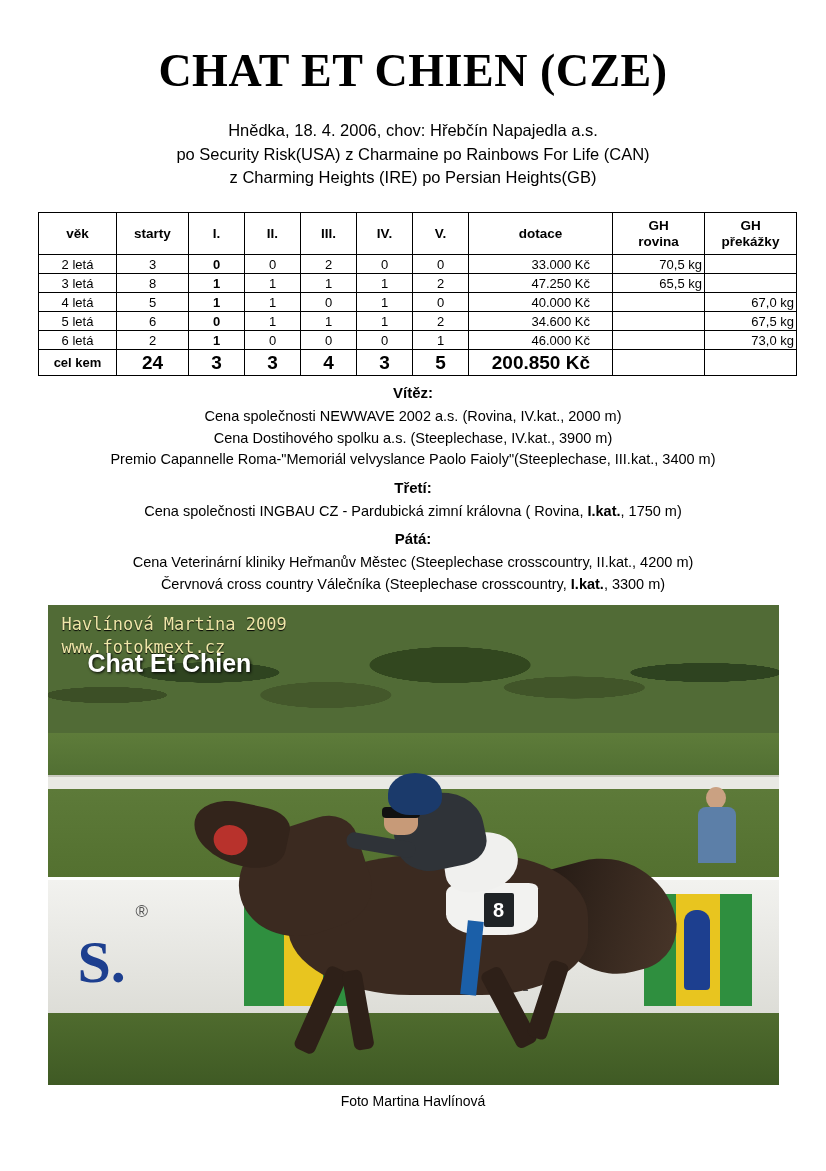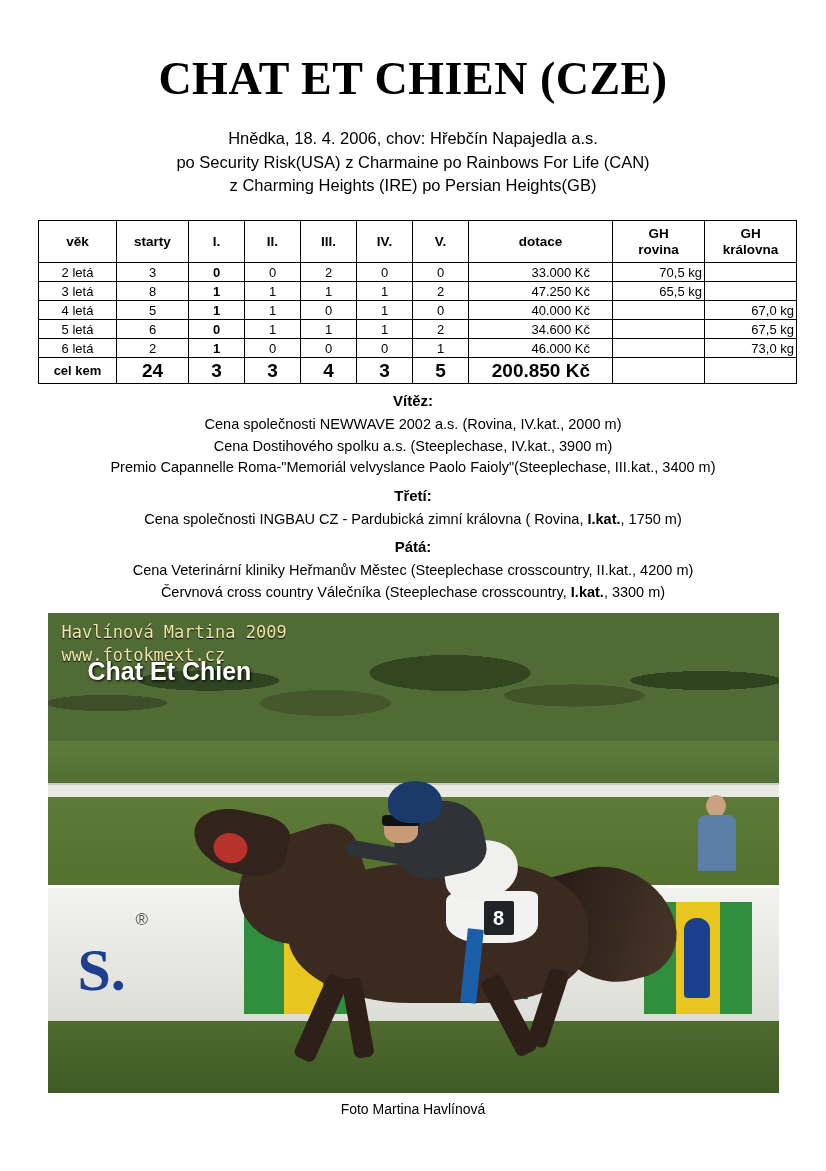--- a/index.html
+++ b/index.html
@@ -21,21 +21,21 @@
     box-sizing: border-box;
     padding: 0;
     position: relative;
   }
   .title {
     font-family: "Liberation Serif", serif;
     font-weight: bold;
     font-size: 46px;
     text-align: center;
     letter-spacing: 0.5px;
-    margin: 12px;
+    margin: 4px;
     padding-top: 42px;
     line-height: 1.1;
   }
   .subtitle {
     text-align: center;
     font-size: 16.5px;
     line-height: 1.45;
     margin-top: 22px;
   }
   .subtitle div {
@@ -418,21 +418,21 @@
           <th>III.</th>
           <th>IV.</th>
           <th>V.</th>
           <th>dotace</th>
           <th>
             <span>GH</span><br>
             <span>rovina</span>
           </th>
           <th>
             <span>GH</span><br>
-            <span>královna</span>
+            <span>překážky</span>
           </th>
         </tr>
       </thead>
       <tbody>
         <tr>
           <td>2 letá</td>
           <td>3</td>
           <td class="num-b">0</td>
           <td>0</td>
           <td>2</td>

